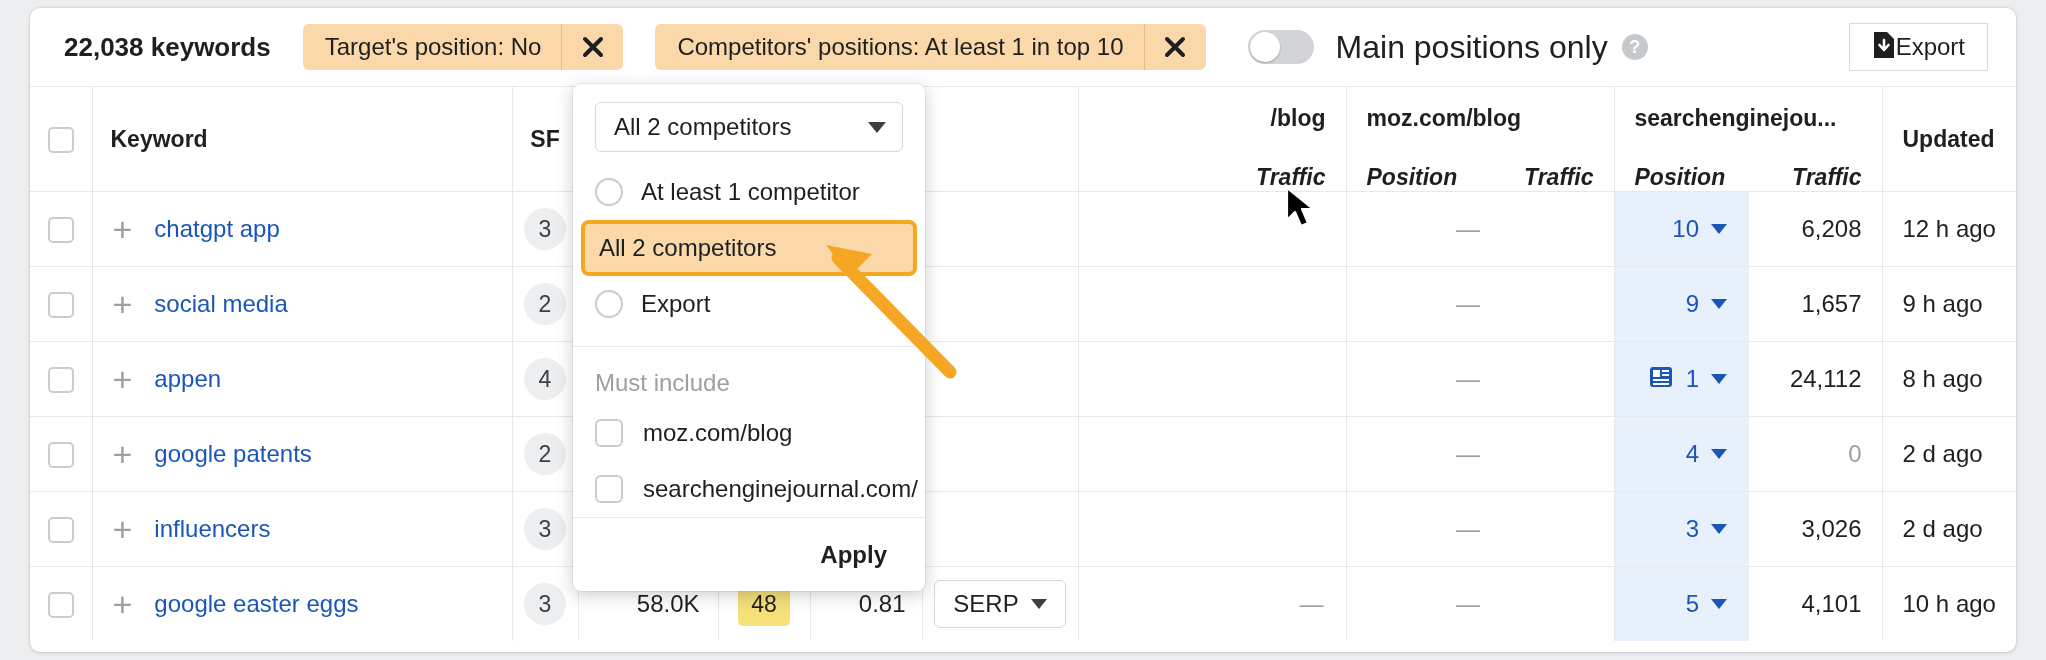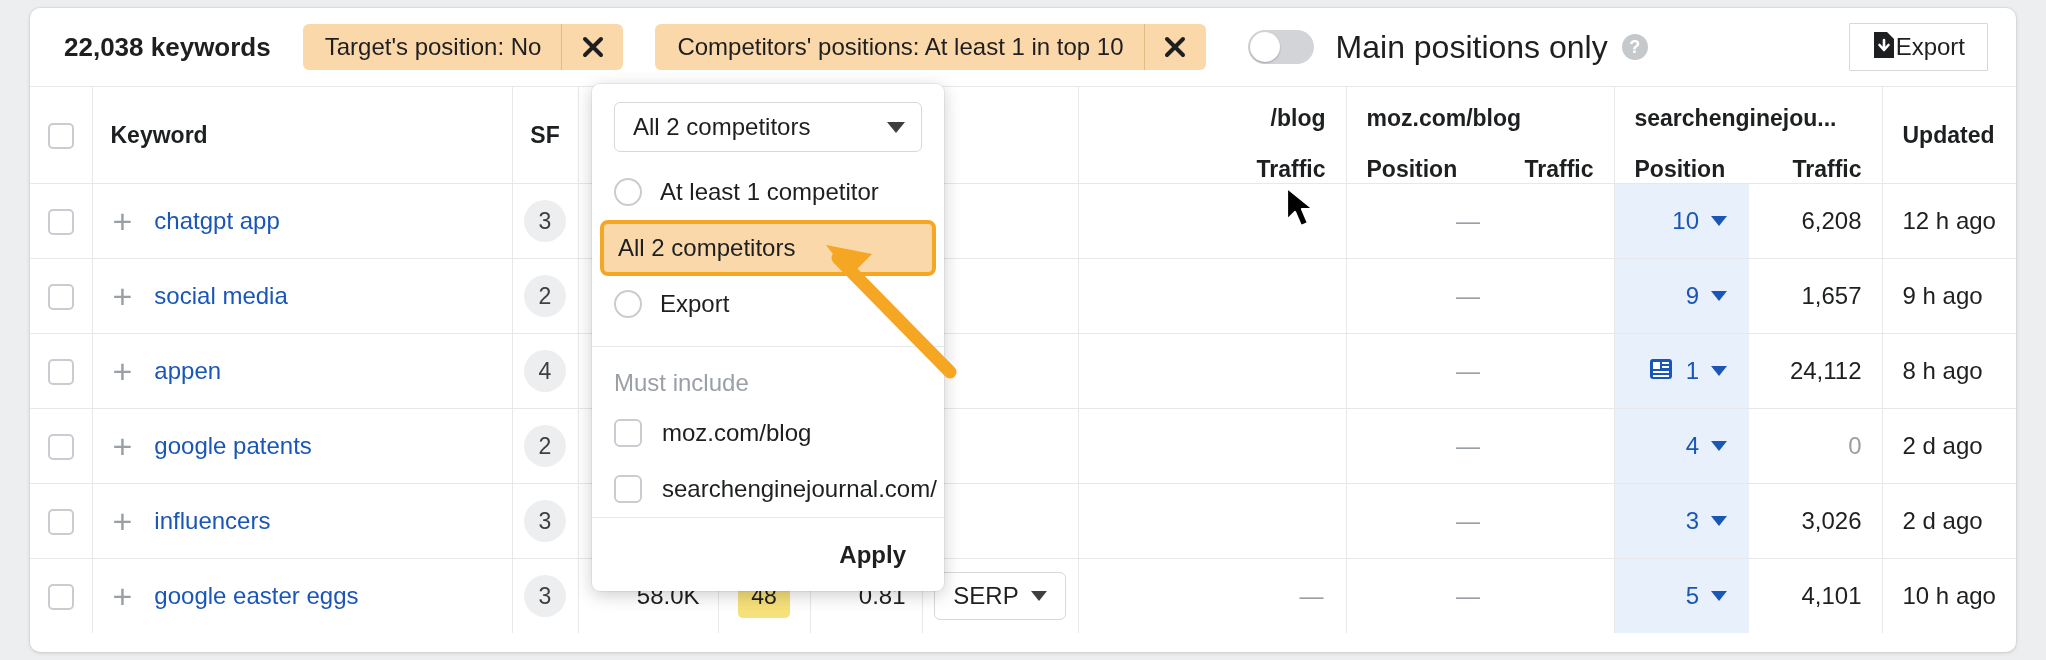--- a/index.html
+++ b/index.html
@@ -91,21 +91,21 @@
   thead th {
     height: 92px;
     vertical-align: middle;
     font-size: 23px; font-weight: bold; color: #1d1f20;
     border-bottom: none;
   }
   .th-two { vertical-align: top; padding-top: 18px !important; }
   .th-grp-title { font-size: 23px; font-weight: bold; text-align:left; }
   .th-sub {
     display:flex; justify-content: space-between;
-    margin-top: 24px; font-size: 23px; font-weight:bold;
+    margin-top: 32px; font-size: 23px; font-weight:bold;font-style:italic;
   }
   tbody td { height: 74px; font-size: 24px; color:#1d1f20; vertical-align: middle; }
 
   .c-check { width: 62px; text-align:center; }
   .c-kw    { width: 420px; }
   .c-sf    { width: 66px; text-align:center; }
   .c-vol   { width: 140px; text-align:right; padding-right: 18px !important; }
   .c-kd    { width: 92px; text-align:center; }
   .c-cpc   { width: 112px; text-align:right; padding-right: 16px !important; }
   .c-serp  { width: 156px; text-align:center; }
@@ -140,21 +140,21 @@
   .caret-blue { border-top-color:#1a56b8; }
   .dash { color:#9aa0a6; }
   .num-cell { text-align:right; padding-right: 22px !important; }
   .pos-cell { text-align:right; padding-right: 22px !important; background:#e8f1fb; }
   .pos-val { color:#1a56b8; font-size:24px; }
   .zero { color:#9aa0a6; }
   .feat-icon { color:#1a56b8; font-size: 26px; line-height:1; }
 
   
   .dropdown {
-    position:absolute; left: 562px; top: 76px;
+    position:absolute; left: 543px; top: 76px;
     width: 352px;
     background:#fff;
     border-radius: 8px;
     box-shadow: 0 4px 18px rgba(0,0,0,.20), 0 0 0 1px rgba(0,0,0,.05);
     z-index: 40;
     padding: 18px 0 0 0;
   }
   .dd-select {
     margin: 0 22px;
     height: 50px;

